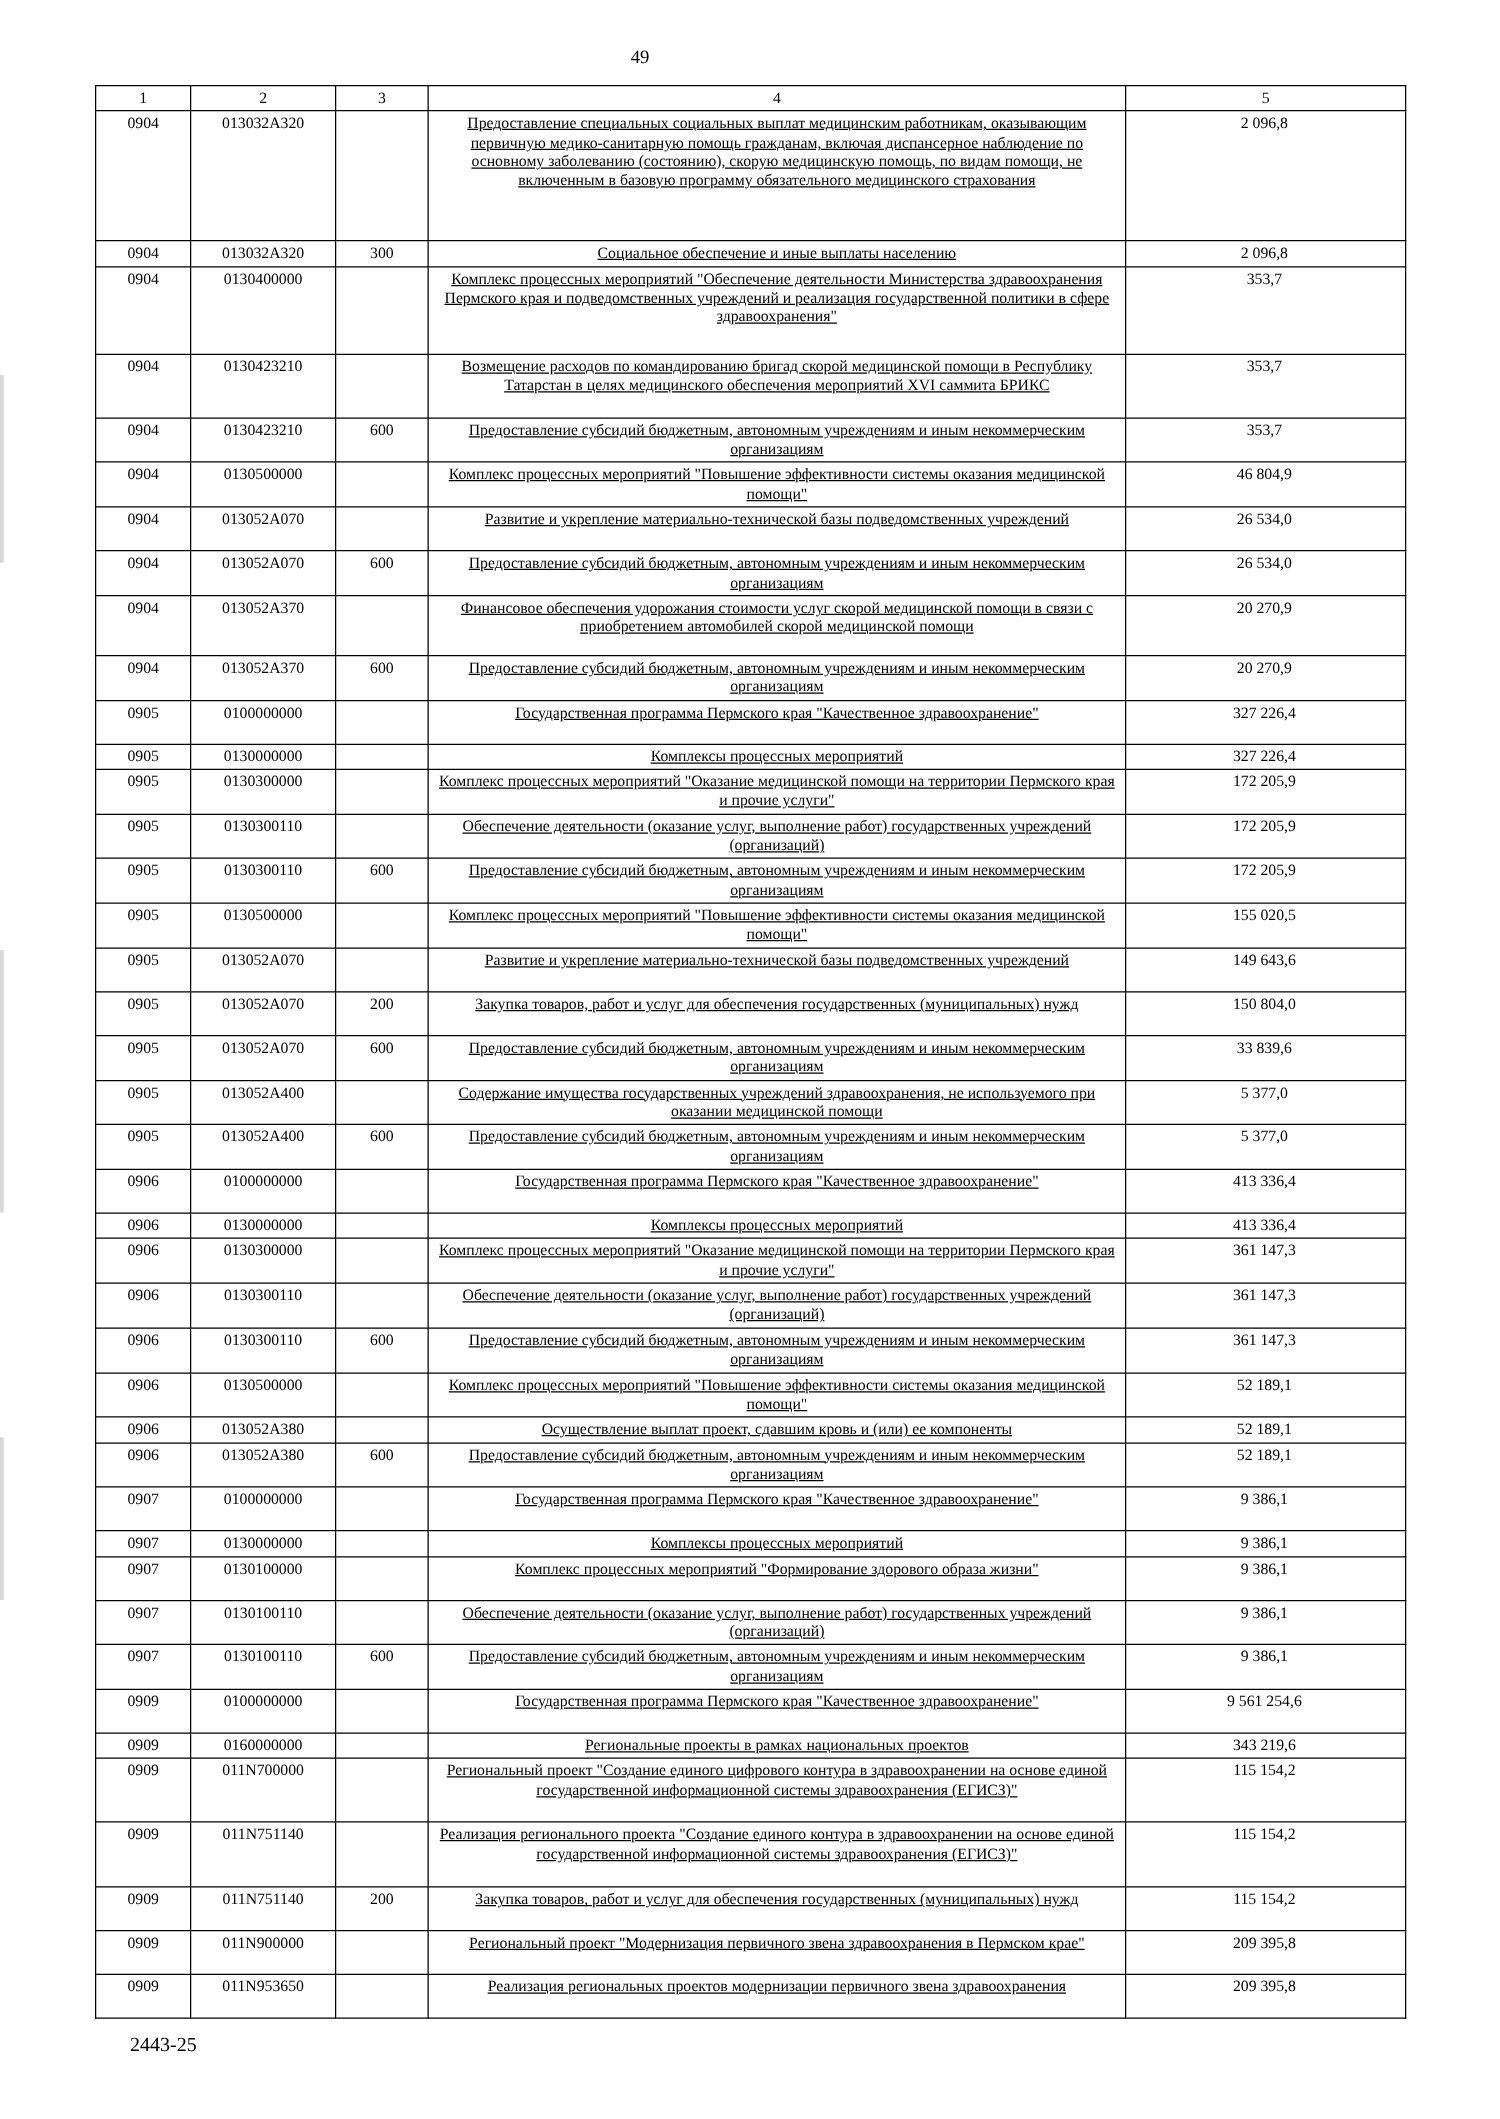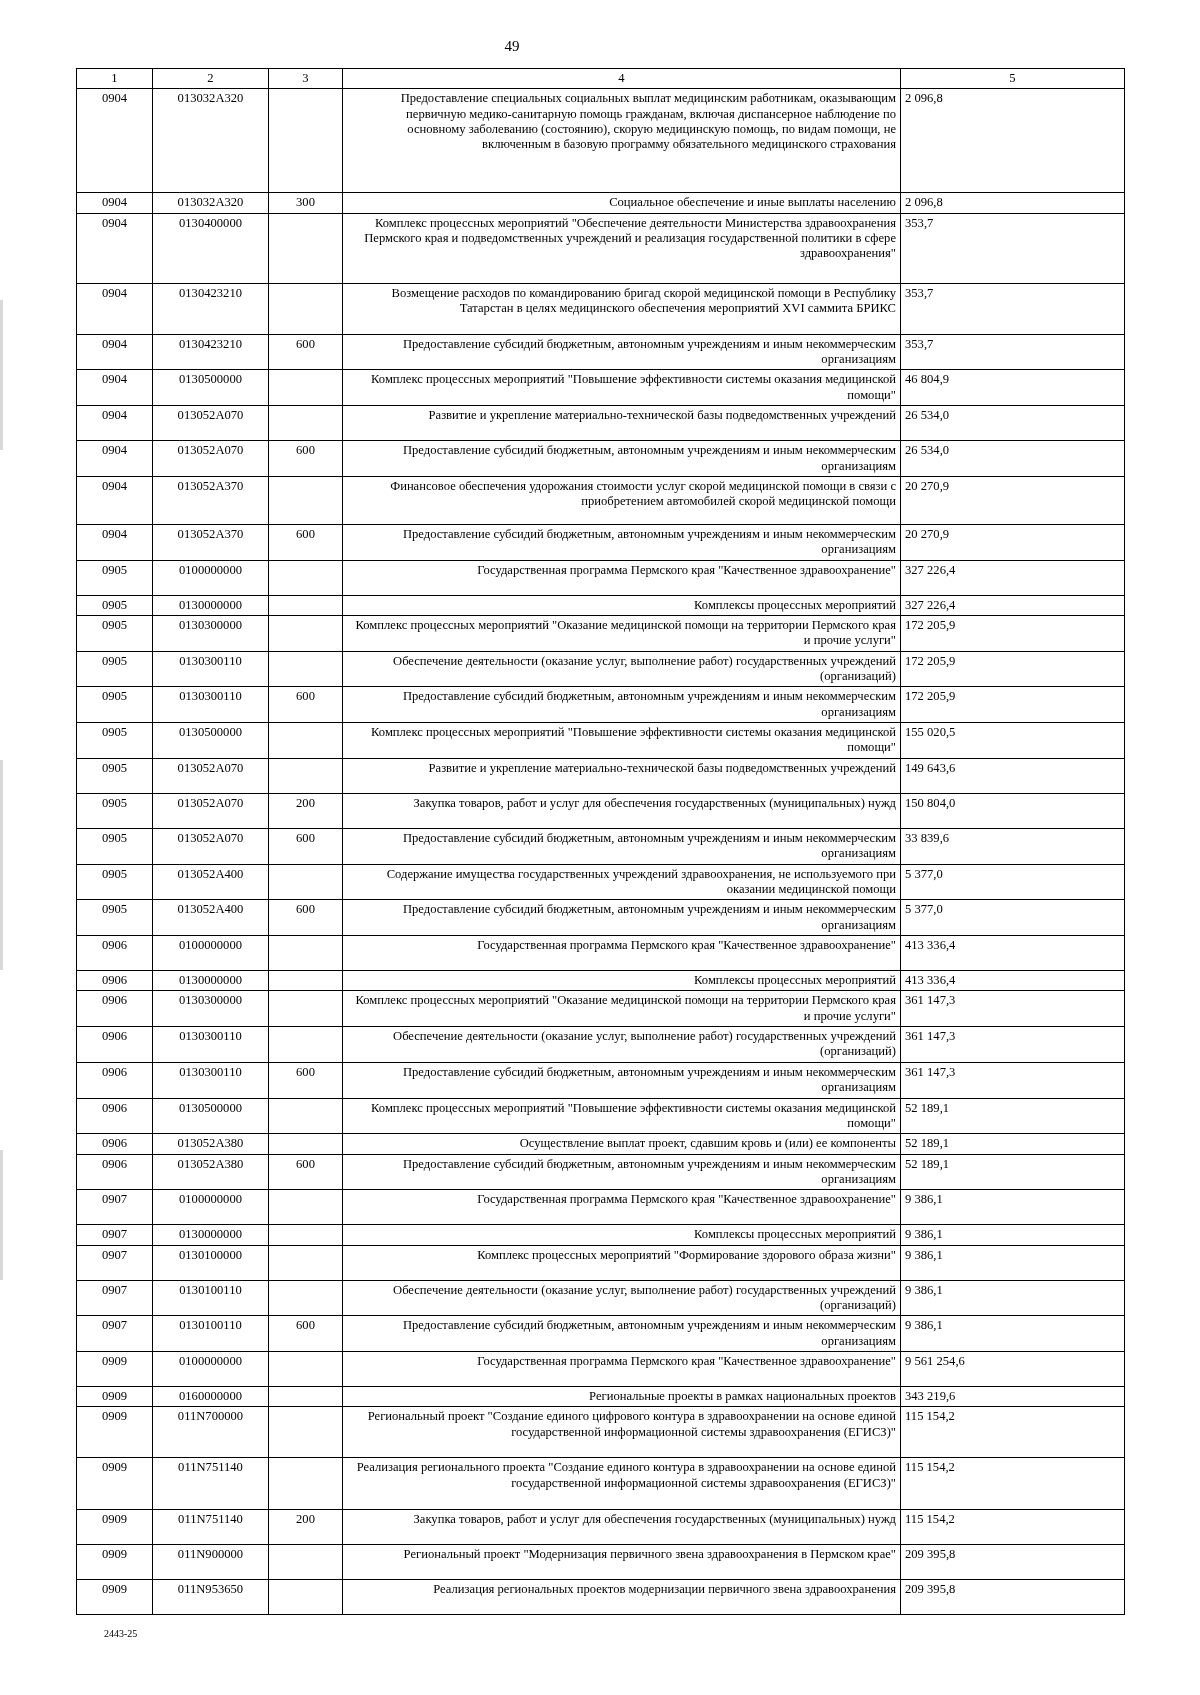--- a/index.html
+++ b/index.html
@@ -54,29 +54,29 @@
   col.c4 { width: 558px; }
   col.c5 { width: 224px; }
 
   .hdr td {
     text-align: center;
     font-size: 12.6px;
     padding: 1px 2px;
     height: 14px;
   }
   .ctr { text-align: center; }
-  .rgt { text-align: left; padding-right: 6px !important; }
-  .lft { text-align: right; }
+  .rgt { text-align: center; padding-right: 6px !important; }
+  .lft { text-align: center; text-decoration: underline; }
   .num { font-size: 12.8px; }
   .desc { font-size: 12.8px; }
   .footer-code {
     position: absolute;
     left: 104px;
     top: 1628px;
-    font-size: 10px;
+    font-size: 16px;
     font-family: "Liberation Serif", serif;
   }
   
   .scan-mark {
     position: absolute;
     background: #d9d9d9;
   }
 </style>
 </head>
 <body>

